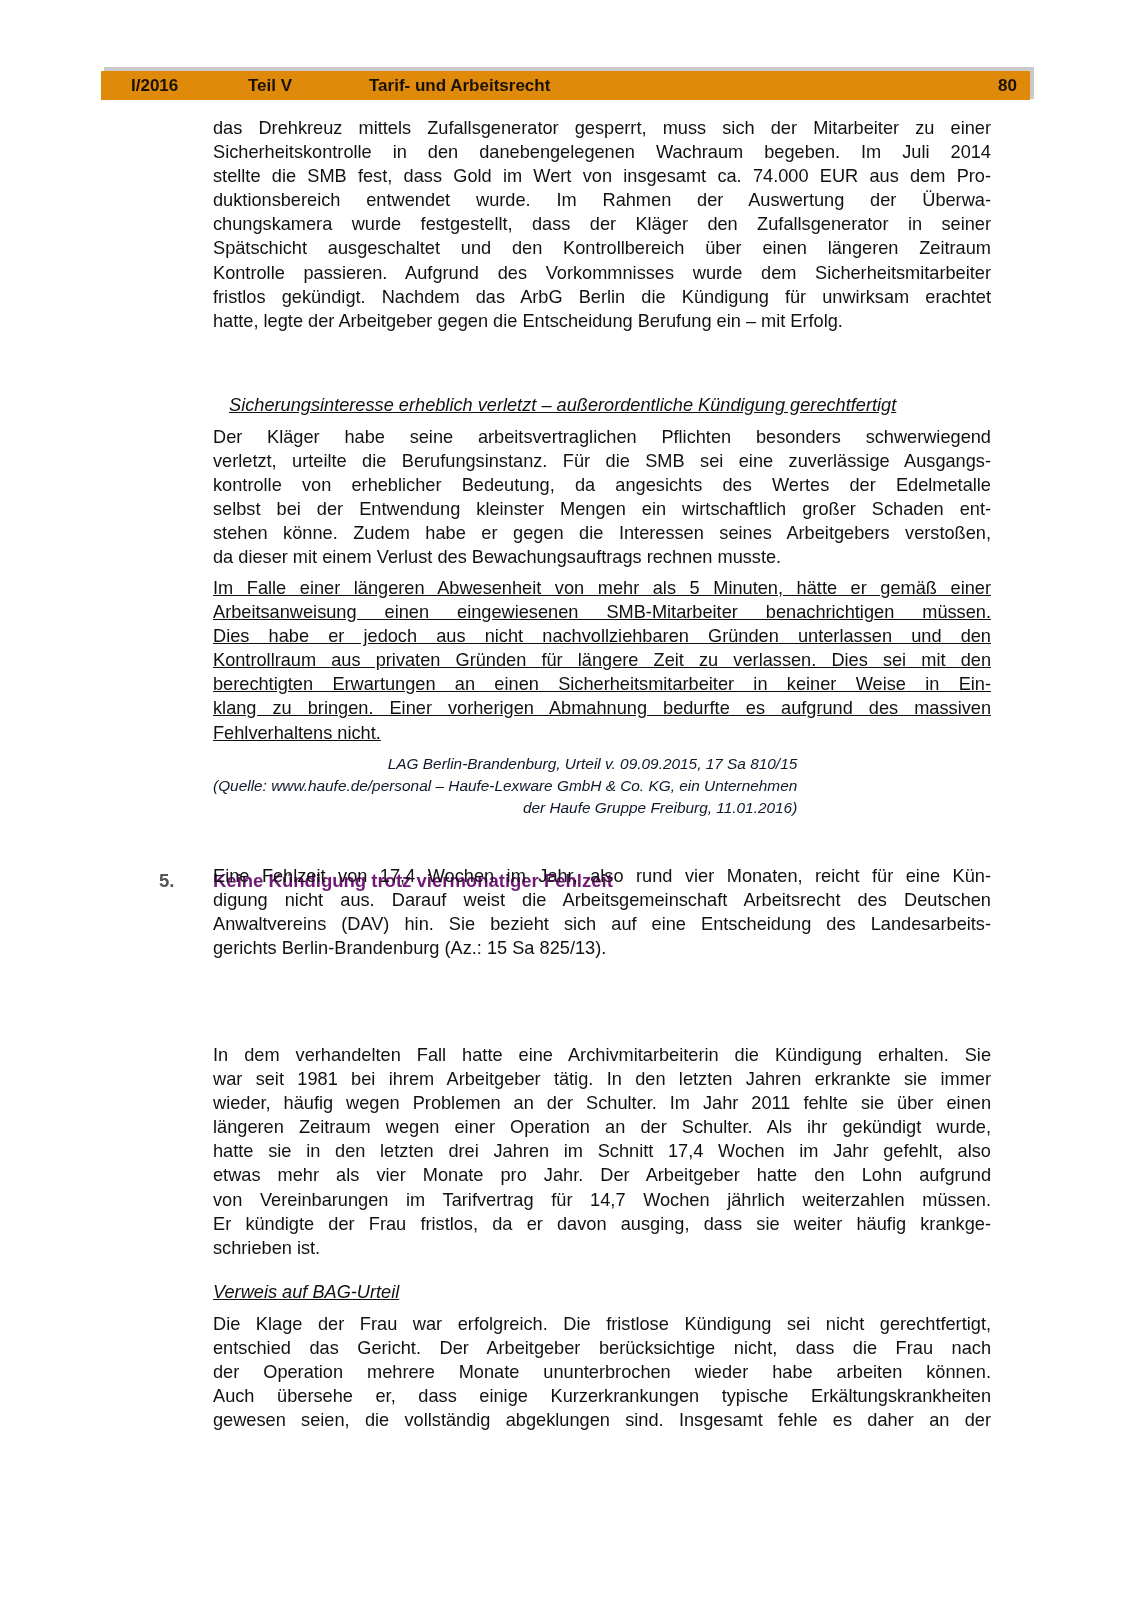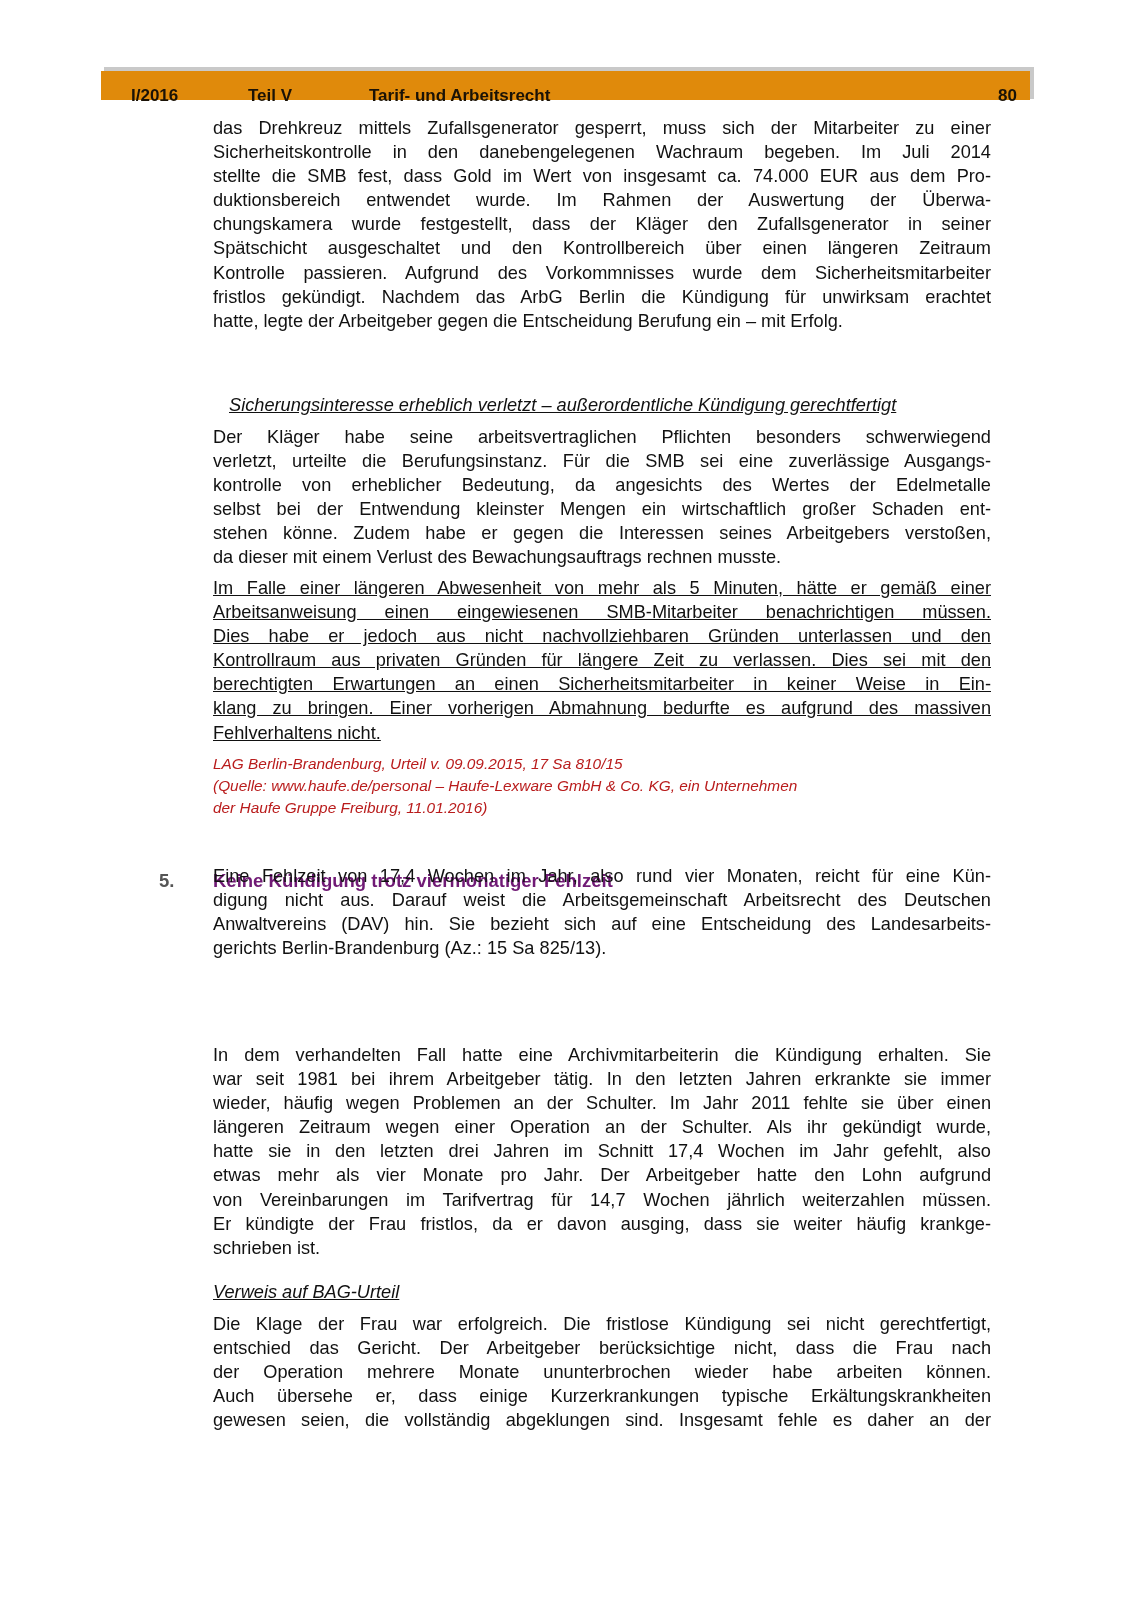--- a/index.html
+++ b/index.html
@@ -29,21 +29,21 @@
       top: 71px;
       width: 929px;
       height: 29px;
       background: #e08a0b;
       font-weight: bold;
       font-size: 17px;
       color: #1a1206;
     }
     .header-bar span {
       position: absolute;
-      top: 15px;
+      top: 5px;
       line-height: 20px;
     }
     .h-issue { left: 30px; }
     .h-part { left: 147px; }
     .h-topic { left: 268px; }
     .h-page { right: 13px; }
 
     .content {
       position: absolute;
       left: 213px;
@@ -61,22 +61,23 @@
       font-size: 18.2px;
       line-height: 24px;
       white-space: nowrap;
     }
     .citation {
       position: absolute;
       left: 213px;
       font-style: italic;
       font-size: 15.4px;
       line-height: 22px;
-      color: #b91c1c;
+      color: #0f172a;
       white-space: nowrap;
+      text-align: right;
     }
     .section-num {
       position: absolute;
       left: 159px;
       top: 870px;
       font-weight: bold;
       font-size: 18.5px;
       color: #555555;
     }
     .section-title {

